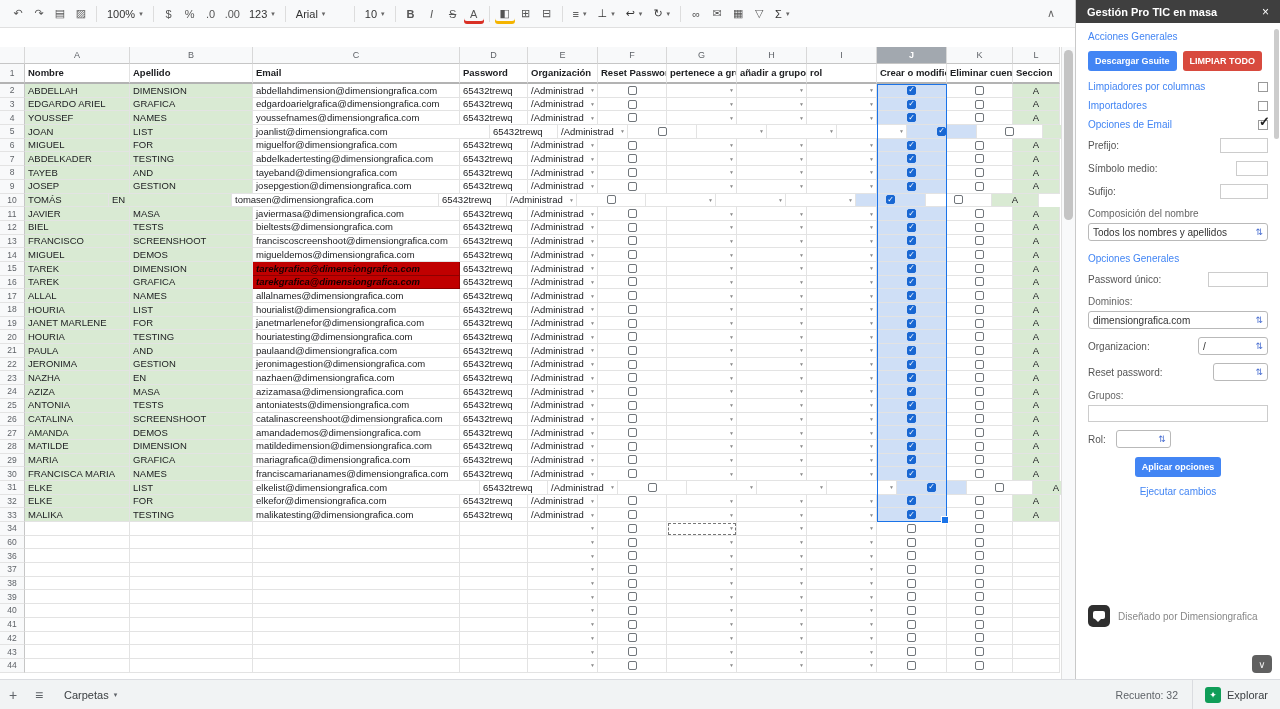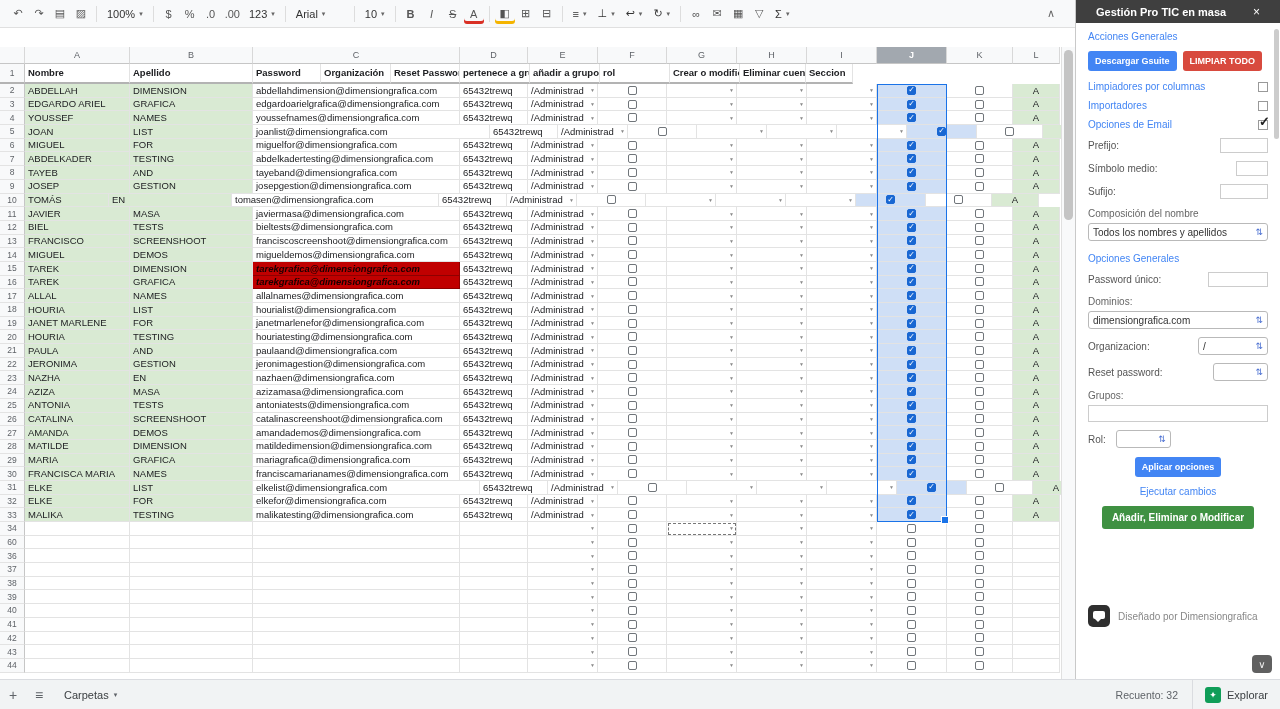--- a/index.html
+++ b/index.html
@@ -39,21 +39,21 @@
   .cb{flex:none;width:9px;height:9px;border:1px solid #70757a;border-radius:2px;background:#fff;display:flex;align-items:center;justify-content:center;font-size:8px;line-height:1;color:transparent;}
   .cb.on{background:#1967d2;border-color:#1967d2;color:#fff;}
   .dashed{outline:1px dashed #777;outline-offset:-2px;}
   .selbox{position:absolute;border:1px solid #1a73e8;pointer-events:none;z-index:5;}
   .selbox::after{content:"";position:absolute;right:-3px;bottom:-3px;width:6px;height:6px;background:#1a73e8;border:1px solid #fff;}
   #vscroll{position:absolute;left:1061px;top:47px;width:14px;height:632px;background:#f8f9fa;border-left:1px solid #e0e0e0;}
   #vscroll .thumb{position:absolute;left:2px;top:3px;width:9px;height:170px;background:#c4c4c4;border-radius:5px;}
 
   
   #sidebar{position:absolute;left:1075px;top:0;width:205px;height:679px;background:#fff;border-left:1px solid #c9c9c9;z-index:10;}
-  .sb-header{height:23px;background:#3f3f3f;color:#fff;display:flex;align-items:center;justify-content:space-between;padding:0 20px;font-size:11px;font-weight:bold;}
+  .sb-header{height:23px;background:#3f3f3f;color:#fff;display:flex;align-items:center;justify-content:space-between;padding:0 11px;font-size:11px;font-weight:bold;}
   .sb-close{font-size:12px;font-weight:normal;cursor:default;}
   .sb-body{position:relative;height:656px;padding:8px 12px;font-size:10px;color:#555;overflow:hidden;}
   .sb-link{color:#4285f4;}
   .btnrow{display:flex;gap:6px;margin:9px 0 10px;}
   .btn{border-radius:3px;padding:5px 7px;font-size:9px;font-weight:bold;white-space:nowrap;display:inline-block;}
   .btn-blue{background:#4285f4;color:#fff;}
   .btn-red{background:#d84a3e;color:#fff;}
   .btn-green{background:#3f9142;color:#fff;font-size:10px;padding:6px 10px;}
   .sb-row{display:flex;align-items:center;justify-content:space-between;margin:8px 0;}
   .sb-row.left{justify-content:flex-start;gap:10px;}
@@ -213,20 +213,21 @@
         <div class="hcell" style="width: 70px;">H</div>
         <div class="hcell" style="width: 70px;">I</div>
         <div class="hcell sel" style="width: 70px;">J</div>
         <div class="hcell" style="width: 66px;">K</div>
         <div class="hcell" style="width: 47px;">L</div>
       </div>
       <div class="row row1">
         <div class="gut">1</div>
         <div class="cell" style="width: 105px;">Nombre</div>
         <div class="cell" style="width: 123px;">Apellido</div>
+        <div class="cell" style="width: 207px;">Email</div>
         <div class="cell" style="width: 68px;">Password</div>
         <div class="cell" style="width: 70px;">Organización</div>
         <div class="cell" style="width: 69px;">Reset Passwor</div>
         <div class="cell" style="width: 70px;">pertenece a gru</div>
         <div class="cell" style="width: 70px;">añadir a grupos</div>
         <div class="cell" style="width: 70px;">rol</div>
         <div class="cell" style="width: 70px;">Crear o modific</div>
         <div class="cell" style="width: 66px;">Eliminar cuent</div>
         <div class="cell" style="width: 47px;">Seccion</div>
       </div>
@@ -1493,23 +1494,20 @@
         <span class="sb-select w55">
           <span></span>
           <span class="stepper">⇅</span>
         </span>
       </div>
       <div class="btn-center">
           <span class="btn btn-blue">Aplicar opciones</span>
         </div>
       <div class="btn-center">
           <span class="sb-link">Ejecutar cambios</span>
-        </div>
-      <div class="btn-center">
-          <span class="btn btn-green">Añadir, Eliminar o Modificar</span>
         </div>
       <div class="sb-footer">
         <span class="logo"></span>
         <span>Diseñado por Dimensiongrafica</span>
       </div>
       <div class="sb-scrollbar">
           <div class="sb-thumb"></div>
         </div>
       <div class="sb-down">
           <span>∨</span>

